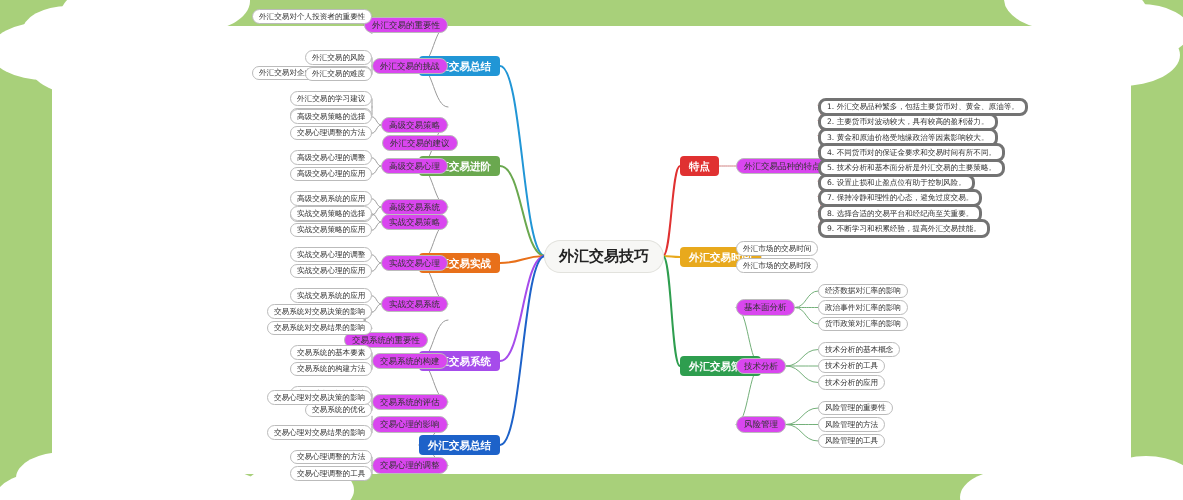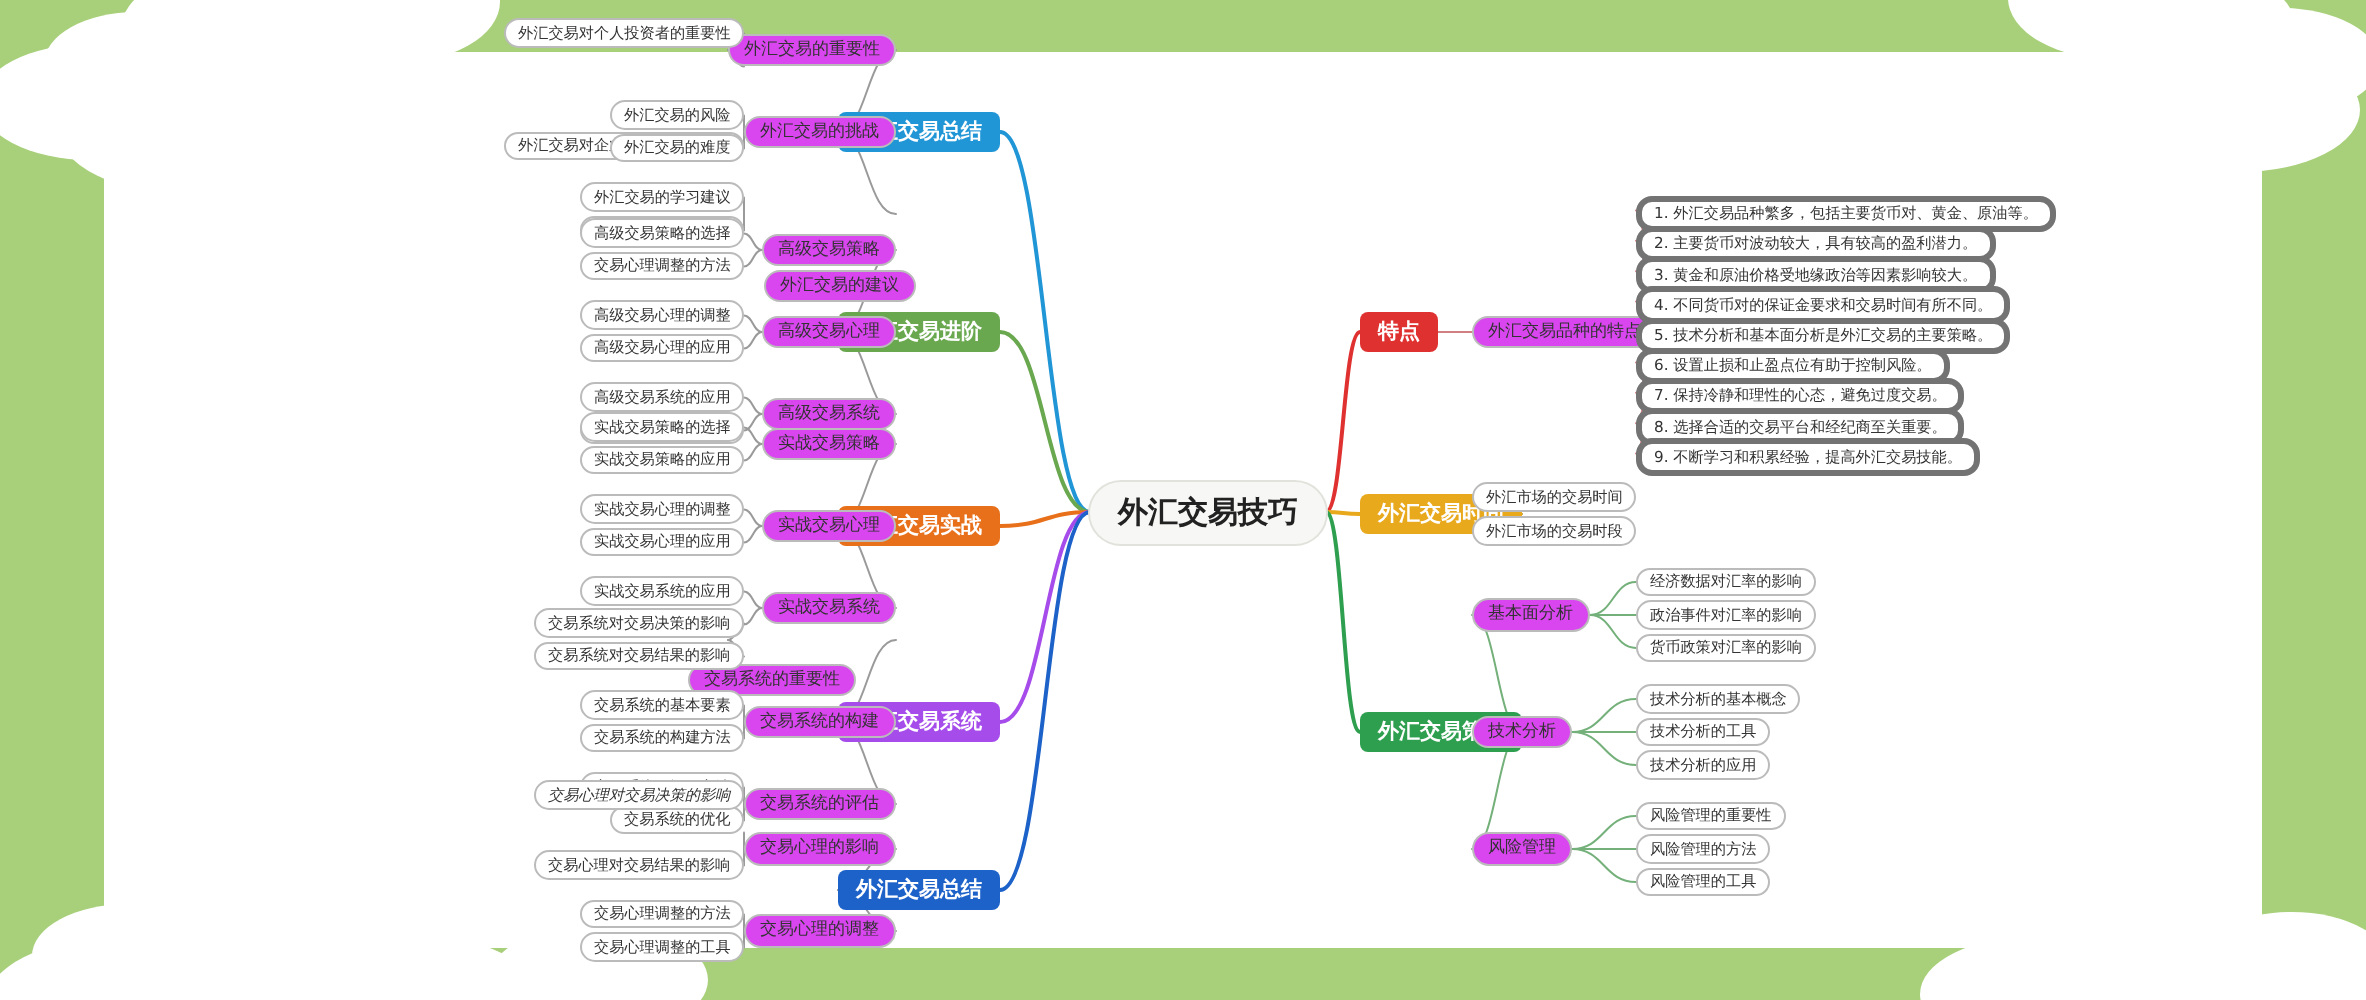--- a/index.html
+++ b/index.html
@@ -206,21 +206,21 @@
       <div class="node n3" style="left: 267px; top: 304.25px;">交易系统对交易决策的影响</div>
       <div class="node n3" style="left: 267px; top: 320.75px;">交易系统对交易结果的影响</div>
       <div class="node n2" style="left: 372px; top: 352.5px;">交易系统的构建</div>
       <div class="node n3" style="left: 290px; top: 345.25px;">交易系统的基本要素</div>
       <div class="node n3" style="left: 290px; top: 361.75px;">交易系统的构建方法</div>
       <div class="node n2" style="left: 372px; top: 393.5px;">交易系统的评估</div>
       <div class="node n3" style="left: 290px; top: 386.25px;">交易系统的评估方法</div>
       <div class="node n3" style="left: 305px; top: 402.75px;">交易系统的优化</div>
       <div class="node n1" style="background: rgb(29, 98, 201); left: 419px; top: 434.5px;">外汇交易总结</div>
       <div class="node n2" style="left: 372px; top: 416px;">交易心理的影响</div>
-      <div class="node n3" style="left: 267px; top: 390px; font-style: italic;">交易心理对交易决策的影响</div>
+      <div class="node n3" style="left: 267px; top: 390px;">交易心理对交易决策的影响</div>
       <div class="node n3" style="left: 267px; top: 425.25px;">交易心理对交易结果的影响</div>
       <div class="node n2" style="left: 372px; top: 457px;">交易心理的调整</div>
       <div class="node n3" style="left: 290px; top: 449.75px;">交易心理调整的方法</div>
       <div class="node n3" style="left: 290px; top: 466.25px;">交易心理调整的工具</div>
       <div class="node n1" style="background: rgb(224, 49, 49); left: 680px; top: 155.5px;">特点</div>
       <div class="node n2" style="left: 736px; top: 157.5px;">外汇交易品种的特点</div>
       <div class="node n-list" style="left: 818px; top: 97.7px;">1. 外汇交易品种繁多，包括主要货币对、黄金、原油等。</div>
       <div class="node n-list" style="left: 818px; top: 112.9px; text-align: center;">2. 主要货币对波动较大，具有较高的盈利潜力。</div>
       <div class="node n-list" style="left: 818px; top: 128.1px;">3. 黄金和原油价格受地缘政治等因素影响较大。</div>
       <div class="node n-list" style="left: 818px; top: 143.3px;">4. 不同货币对的保证金要求和交易时间有所不同。</div>

